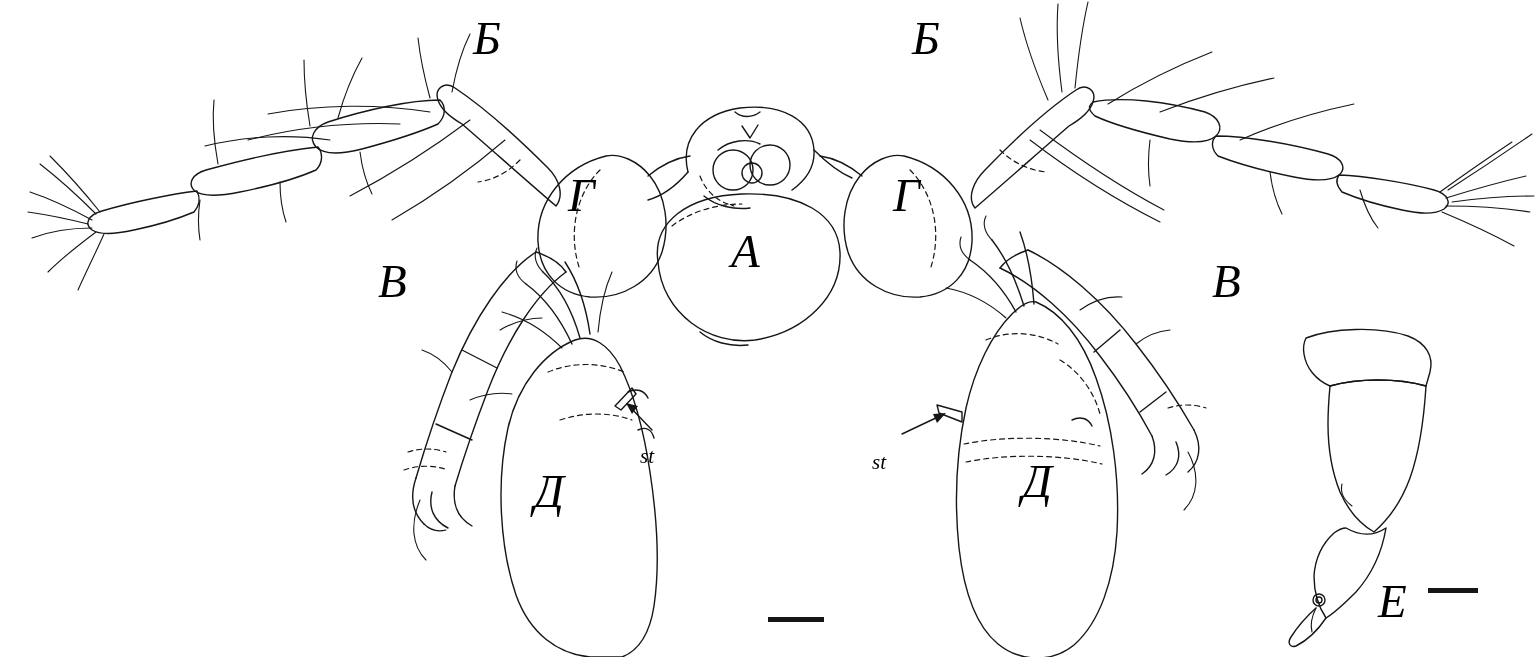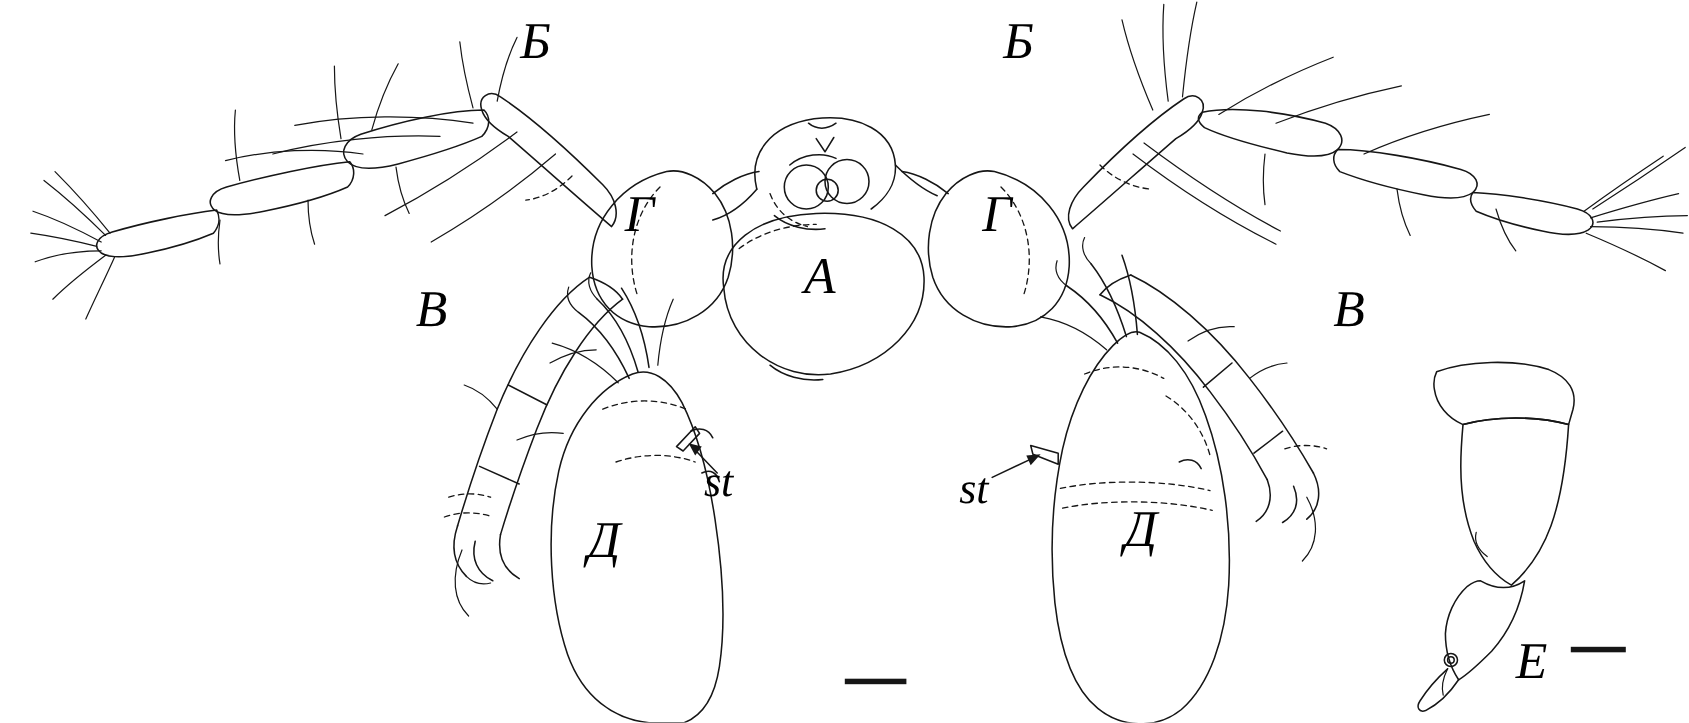--- a/index.html
+++ b/index.html
@@ -41,21 +41,21 @@
   .lbl {
     position: absolute;
     color: #000000;
     font-style: italic;
     font-family: "Liberation Serif", serif;
     line-height: 1;
     user-select: none;
     white-space: nowrap;
   }
   .lbl-lg { font-size: 47px; }
-  .lbl-sm { font-size: 40px; }
+  .lbl-sm { font-size: 21px; margin-top: 28px; }
 </style>
 </head>
 <body>
 
 <div class="stage">
 
   <svg class="artwork" width="1535" height="657" viewBox="0 0 1535 657">
 
     <g>
       <path d="M 688 172 C 680 140, 700 114, 740 108 C 782 103, 812 120, 814 150 C 815 166, 806 180, 792 190"></path>

